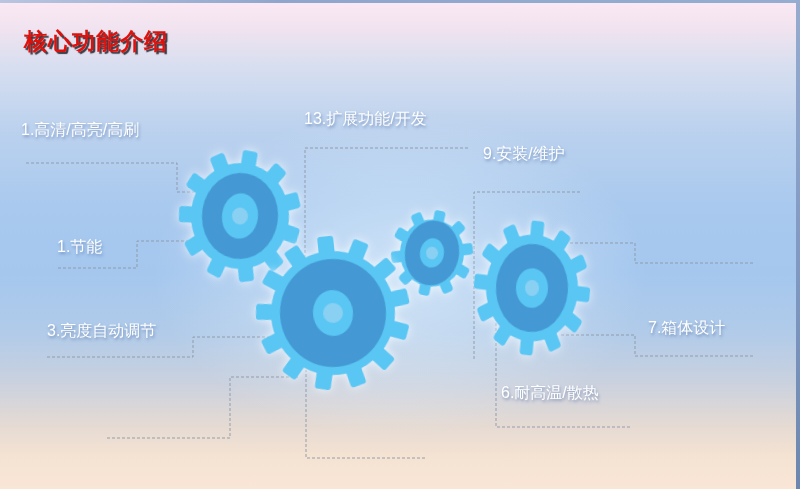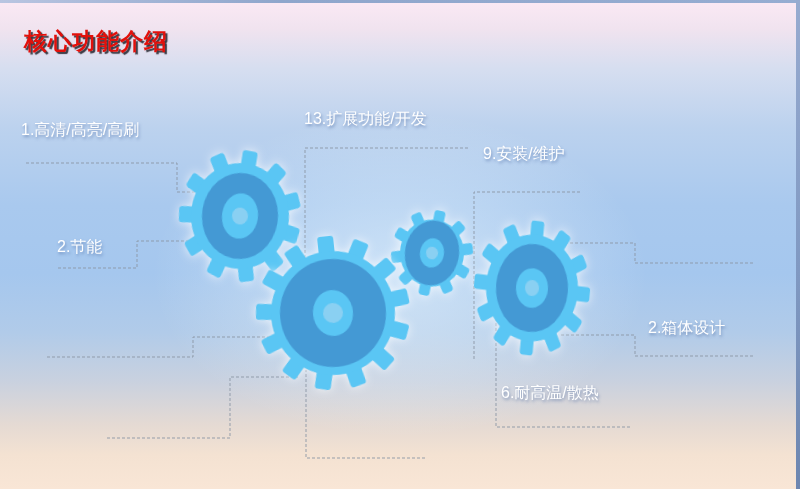--- a/index.html
+++ b/index.html
@@ -139,21 +139,22 @@
         <circle r="62" fill="#5ac6f4"></circle>
         <ellipse rx="53" ry="54" fill="#4499d4"></ellipse>
         <ellipse rx="20" ry="23" fill="#5ac6f4"></ellipse>
         <circle r="10" fill="#8ad0f2"></circle>
       </g>
     </svg>
 
   <div class="title">核心功能介绍</div>
 
   <div class="label f0">1.高清/高亮/高刷</div>
-  <div class="label f1">2.节能</div>
+  <div class="label f1">1.节能</div>
+  <div class="label f2">3.亮度自动调节</div>
   <div class="label f5">6.耐高温/散热</div>
-  <div class="label f6">2.箱体设计</div>
+  <div class="label f6">7.箱体设计</div>
   <div class="label f8">9.安装/维护</div>
   <div class="label f9">13.扩展功能/开发</div>
 
   <div class="frame-top"></div>
   <div class="frame-right"></div>
 </div>
 
 </body></html>

